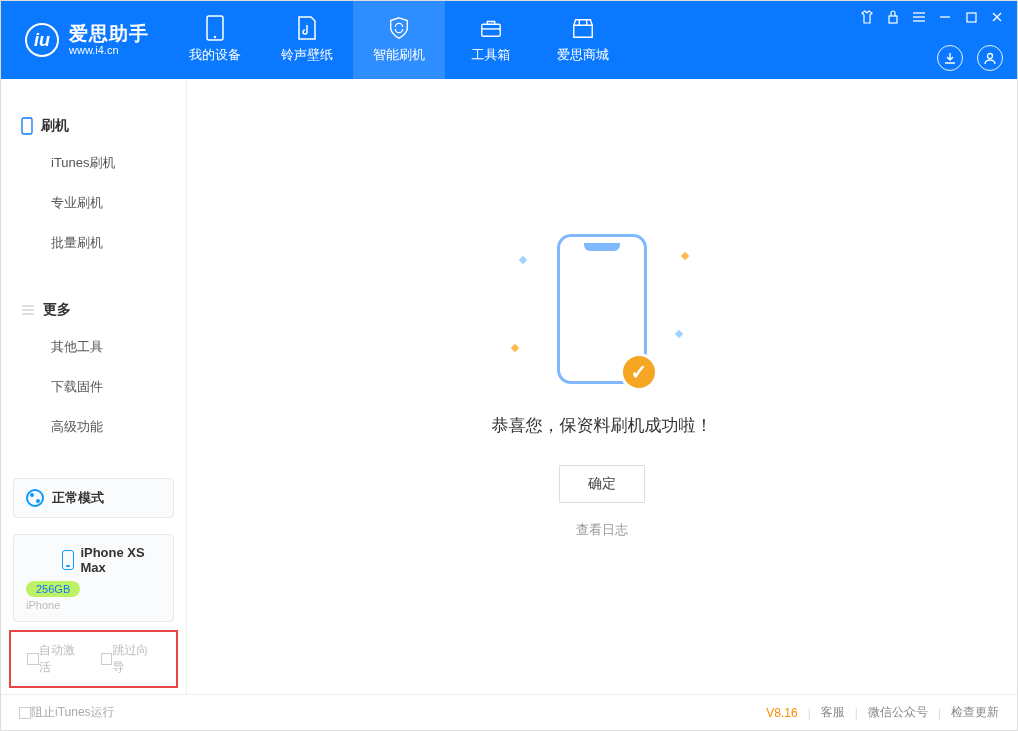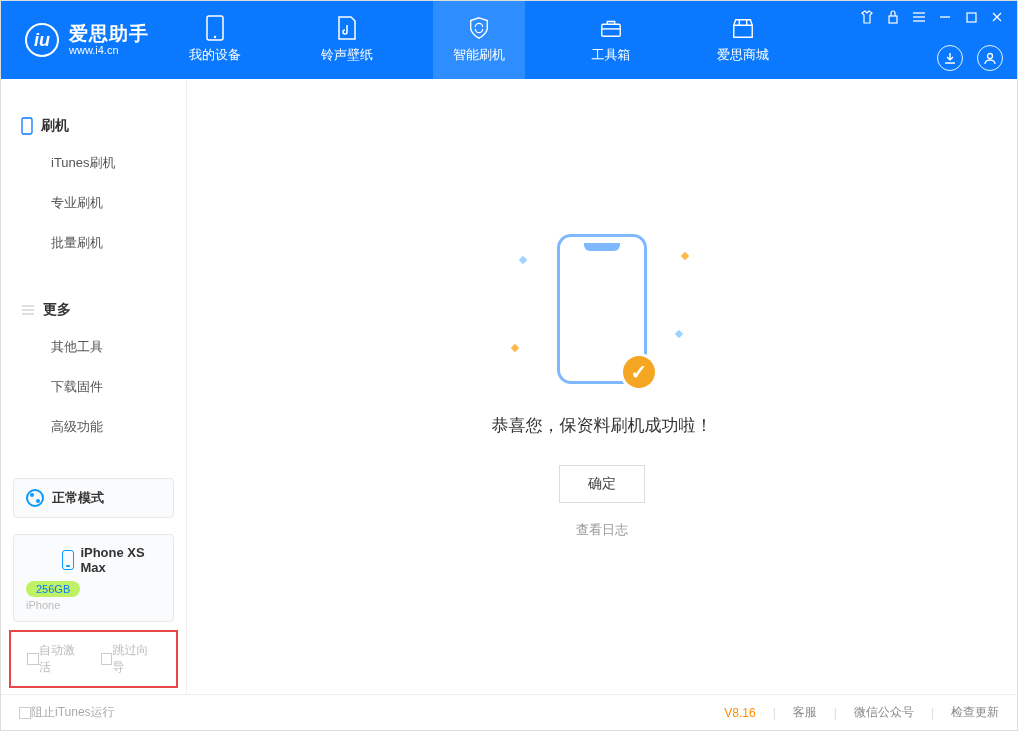--- a/index.html
+++ b/index.html
@@ -5,21 +5,21 @@
 * { margin: 0; padding: 0; box-sizing: border-box; font-family: "Microsoft YaHei", Arial, sans-serif; }
 body { background: #fff; width: 1018px; height: 731px; overflow: hidden; border: 1px solid #ddd; }
 
 .header { background: #0a78ff; height: 78px; display: flex; align-items: center; color: #fff; position: relative; }
 .logo-block { display: flex; align-items: center; padding: 0 20px 0 24px; gap: 10px; }
 .logo-circle { width: 34px; height: 34px; border: 2.5px solid #fff; border-radius: 50%; display: flex; align-items: center; justify-content: center; font-weight: bold; font-size: 18px; font-style: italic; }
 .logo-text { display: flex; flex-direction: column; line-height: 1.1; }
 .logo-title { font-size: 19px; font-weight: 600; letter-spacing: 1px; }
 .logo-sub { font-size: 11px; opacity: .95; }
 
-.tabs { display: flex; height: 100%; gap: 40px; }
+.tabs { display: flex; height: 100%; }
 .tab { width: 92px; display: flex; flex-direction: column; align-items: center; justify-content: center; gap: 6px; cursor: pointer; font-size: 13px; }
 .tab.active { background: #2f8eff; }
 .tab-icon { width: 24px; height: 24px; display: flex; align-items: center; justify-content: center; }
 
 .header-right { position: absolute; right: 14px; top: 44px; display: flex; gap: 14px; }
 .hr-btn { width: 26px; height: 26px; border: 1.5px solid rgba(255,255,255,.9); border-radius: 50%; display: flex; align-items: center; justify-content: center; cursor: pointer; }
 
 .window-controls { position: absolute; right: 12px; top: 8px; display: flex; gap: 10px; align-items: center; }
 .wc { width: 16px; height: 16px; cursor: pointer; display: flex; align-items: center; justify-content: center; color: #fff; font-size: 14px; }
 
@@ -53,21 +53,21 @@
 .sparkle { position: absolute; width: 6px; height: 6px; background: #9fd3ff; transform: rotate(45deg); }
 .sparkle.s1 { left: -40px; top: 20px; } .sparkle.s2 { right: -44px; top: 16px; background: #ffb84d; }
 .sparkle.s3 { left: -48px; bottom: 30px; background: #ffb84d; } .sparkle.s4 { right: -38px; bottom: 44px; }
 
 .success-text { font-size: 17px; color: #333; margin-bottom: 28px; }
 .ok-btn { border: 1px solid #ddd; background: #fff; padding: 9px 28px; font-size: 14px; color: #444; cursor: pointer; margin-bottom: 18px; }
 .log-link { color: #999; font-size: 13px; cursor: pointer; text-decoration: none; }
 
 .footer { height: 36px; border-top: 1px solid #eee; display: flex; align-items: center; padding: 0 18px; font-size: 12px; color: #aaa; }
 .footer .cb { color: #aaa; }
-.footer-right { margin-left: auto; display: flex; align-items: center; gap: 17px; }
+.footer-right { margin-left: auto; display: flex; align-items: center; gap: 10px; }
 .version { color: #ff8a00; }
 .flink { color: #888; cursor: pointer; }
 .divider { color: #ddd; }
 
 svg { display: block; }
 </style>
 </head>
 <body>
 
 <div class="header">

